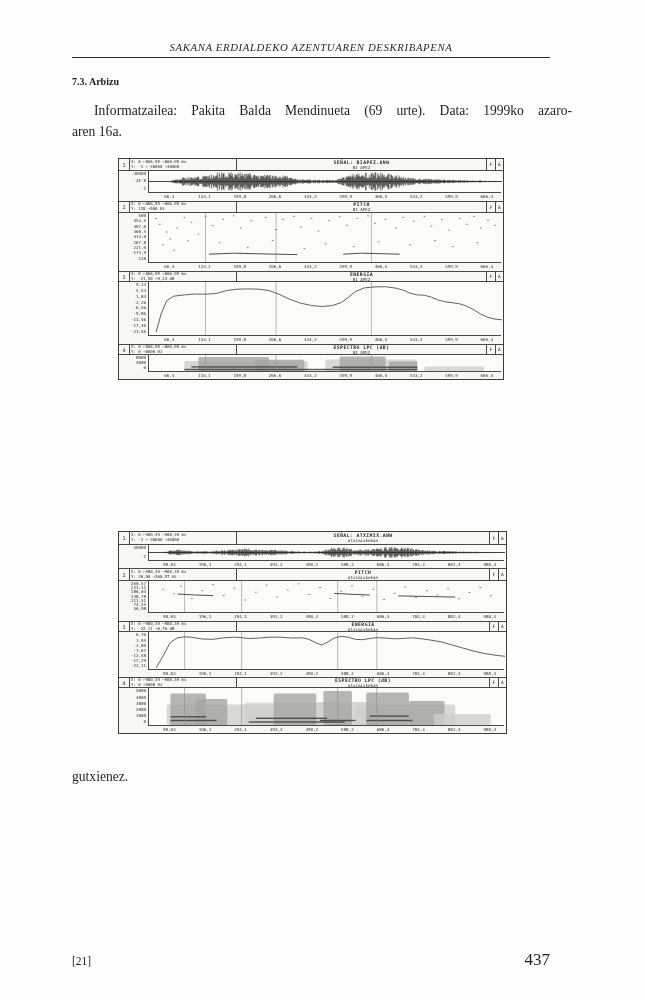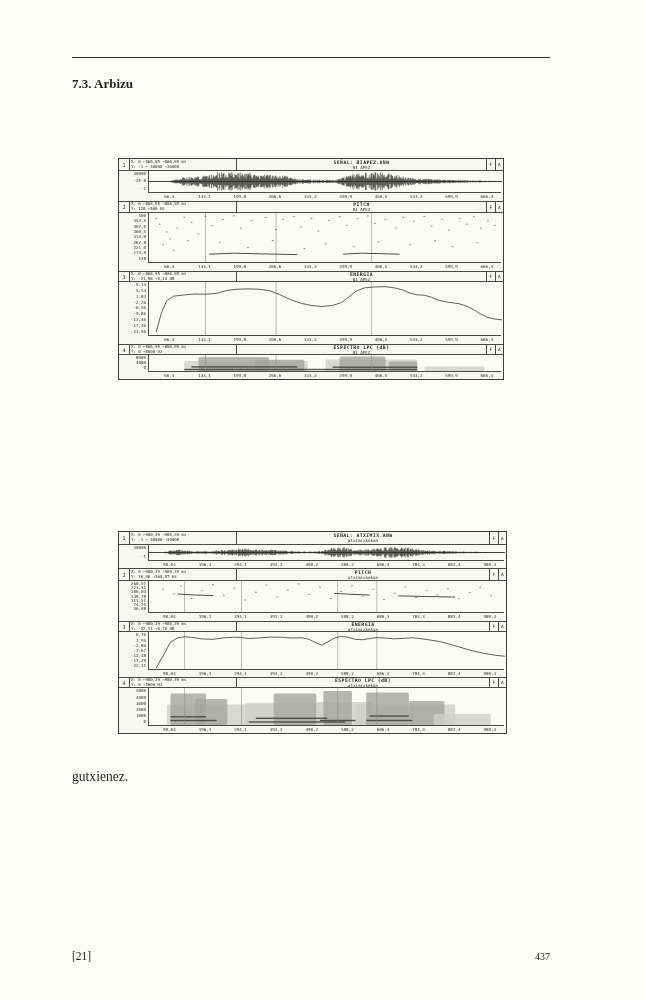--- a/index.html
+++ b/index.html
@@ -1,29 +1,29 @@
 <!DOCTYPE html>
 <html><head>
 <meta charset="utf-8">
 <style>
   html,body{margin:0;padding:0;}
   body{width:645px;height:1000px;background:#fdfdfb;font-family:"Liberation Serif",serif;color:#1f1f1d;position:relative;overflow:hidden;}
   .page{position:absolute;left:0;top:0;width:645px;height:1000px;}
   .running-head{position:absolute;top:41px;left:72px;width:478px;text-align:center;font-style:italic;font-size:10.8px;letter-spacing:0.6px;color:#2a2a26;}
   .head-rule{position:absolute;top:57px;left:72px;width:478px;border-top:1px solid #2e2e2a;}
-  .section-title{position:absolute;top:76px;left:72px;font-weight:bold;font-size:13px;}
+  .section-title{position:absolute;top:76px;left:72px;font-weight:bold;font-size:10px;}
   .para{position:absolute;left:72px;font-size:13.6px;line-height:20.8px;color:#1f1f1d;}
   .pline{text-align:justify;}
   .pline.just{text-align-last:justify;}
   .pline.last{text-align-last:left;}
   .pline.indent{text-indent:22px;}
   .pline em{font-style:italic;}
   .footer{position:absolute;top:950px;left:72px;width:478px;display:flex;justify-content:space-between;align-items:baseline;}
   .footer .fl{font-size:11.5px;}
-  .footer .fr{font-size:10px;}
+  .footer .fr{font-size:17px;}
   
   .figure{position:absolute;background:#f7f7f3;border:1px solid #3f3f3a;box-sizing:content-box;}
   .panel{border-top:1px solid #4a4a44;}
   .panel:first-child{border-top:none;}
   .phdr{display:flex;align-items:stretch;border-bottom:1px solid #4a4a44;font-family:"DejaVu Sans Mono",monospace;color:#2c2c28;overflow:hidden;}
   .pnum{width:10px;border-right:1px solid #4a4a44;font-size:5px;display:flex;align-items:center;justify-content:center;}
   .pread{width:104px;border-right:1px solid #4a4a44;font-size:4px;line-height:1.22;padding:0 1px;white-space:nowrap;overflow:hidden;display:flex;flex-direction:column;justify-content:center;}
   .ptitle{flex:1;text-align:center;display:flex;flex-direction:column;justify-content:center;overflow:hidden;}
   .ptitle .t1{font-size:4.8px;font-weight:bold;letter-spacing:0.4px;}
   .ptitle .t2{font-size:4.2px;}
@@ -33,23 +33,28 @@
   .pbody{display:flex;}
   .ylabels{width:29px;display:flex;flex-direction:column;justify-content:space-between;align-items:flex-end;padding:1px 2px 1px 0;box-sizing:border-box;font-family:"DejaVu Sans Mono",monospace;font-size:4.2px;color:#33332f;line-height:1;}
   .plot{display:block;background:#fbfbf8;border-left:1px solid #4a4a44;}
   .xrow{position:relative;margin-left:29px;border-top:1px solid #4a4a44;font-family:"DejaVu Sans Mono",monospace;font-size:4.2px;color:#33332f;overflow:hidden;}
   .xrow span{position:absolute;top:1px;transform:translateX(-50%);}
 </style>
 </head>
 <body>
 
 <div class="page">
+  <div class="running-head">SAKANA ERDIALDEKO AZENTUAREN DESKRIBAPENA</div>
   <div class="head-rule"></div>
   <div class="section-title">7.3. Arbizu</div>
 
+  <div id="para-0" class="para" style="top: 101px; width: 500px;">
+      <div class="pline just indent"><span>Informatzailea: Pakita Balda Mendinueta (69 urte). Data: 1999ko azaro-</span></div>
+      <div class="pline last"><span>aren 16a.</span></div>
+    </div>
   <div id="fig-0" class="figure" style="left: 118px; top: 158px; width: 384px;">
       <div class="panel">
         <div class="phdr" style="height: 11px;">
           <div class="pnum">1</div>
           <div class="pread">
             <div>X: 0  ←866,95  →866,95  ms</div>
             <div>Y: -1  ←-30000  →30000</div>
           </div>
           <div class="ptitle">
             <div class="t1">SEÑAL: BIAPEZ.ANW</div>

